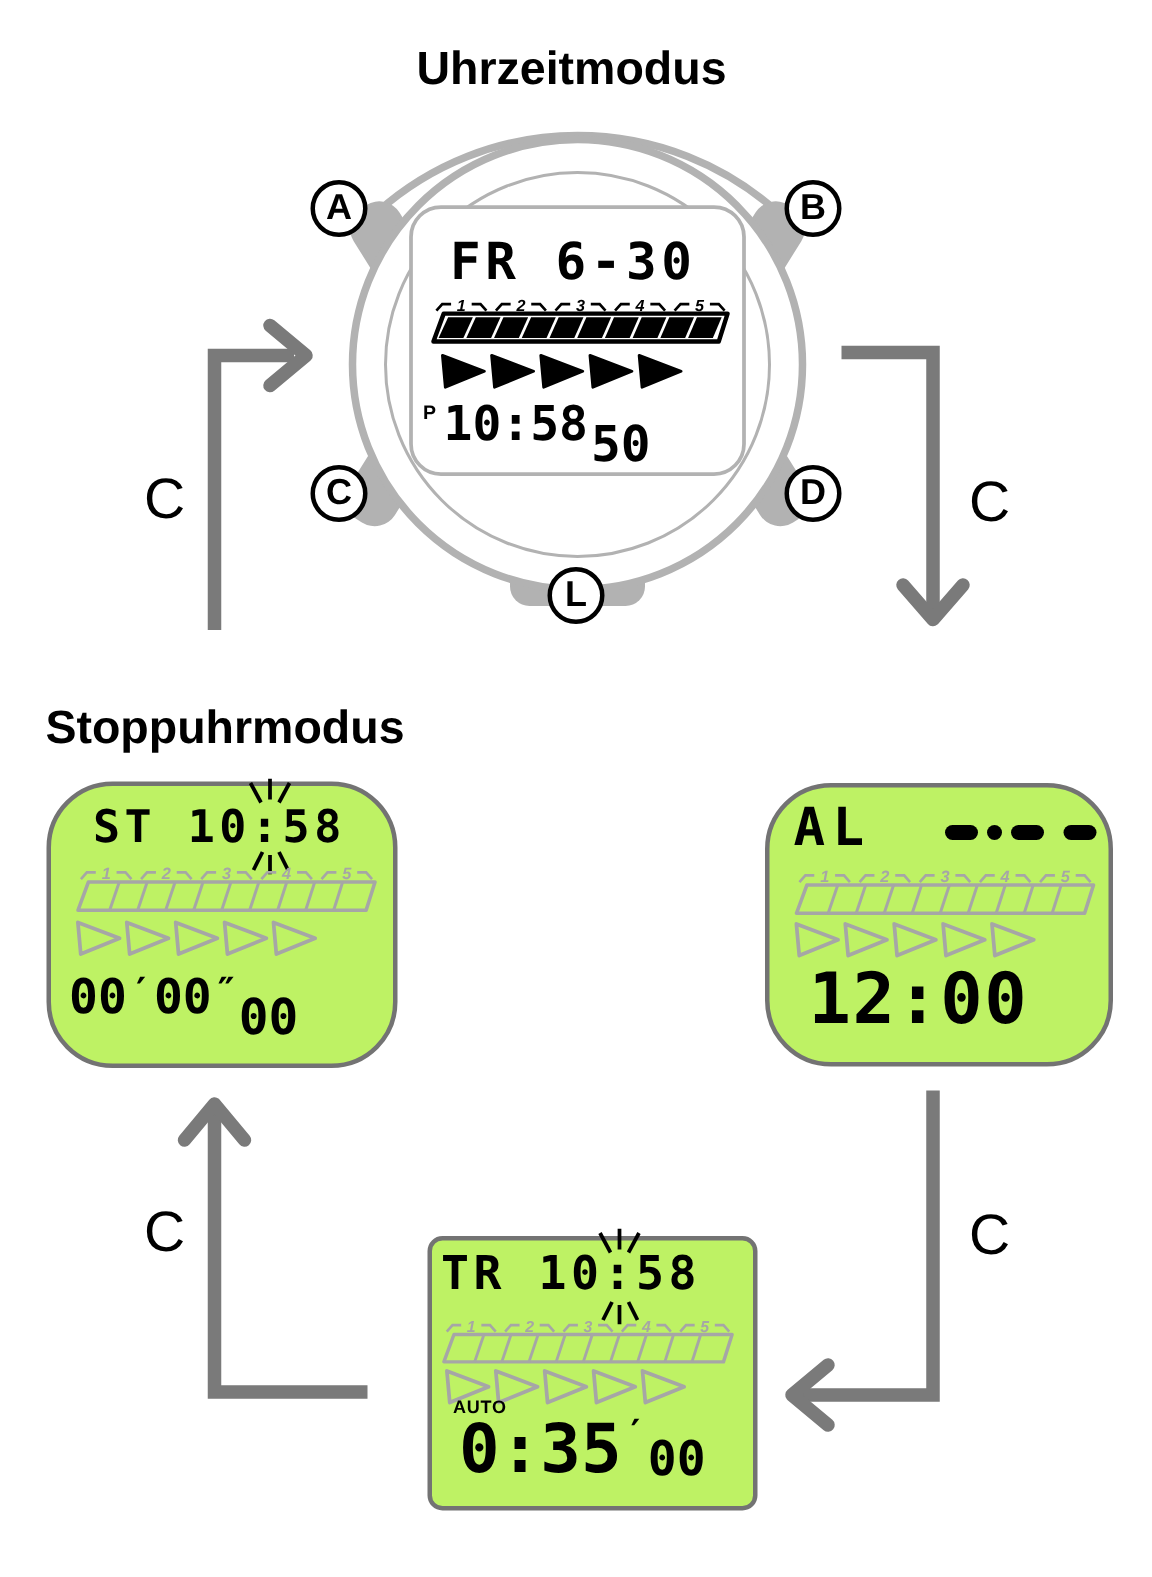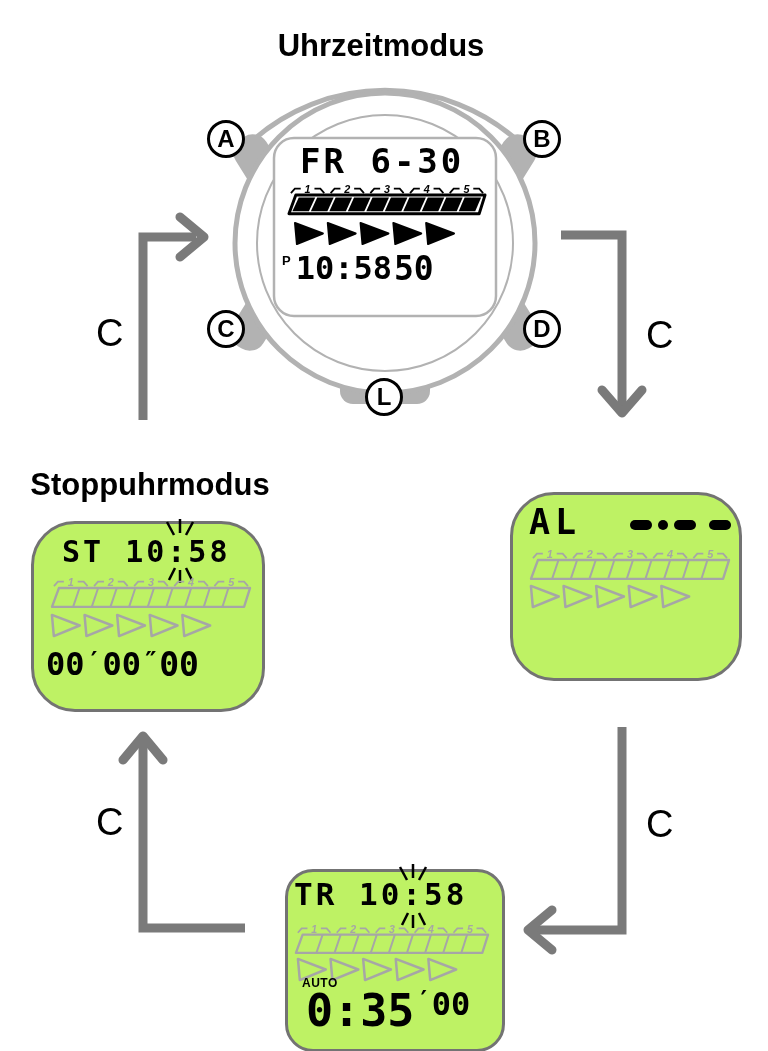--- a/index.html
+++ b/index.html
@@ -3,21 +3,21 @@
 <meta charset="utf-8">
 <style>
   html,body{margin:0;padding:0;background:#fff}
   #canvas{position:relative;width:768px;height:1051px;background:#fff;overflow:hidden;
           font-family:"Liberation Sans",sans-serif;color:#000}
   svg.scene{position:absolute;left:0;top:0}
   .mode-title{position:absolute;width:280px;text-align:center;font-weight:bold;font-size:31px;line-height:1.1}
   .lcd-box{position:absolute;background:#bef264;border:3px solid #737373;border-radius:44px}
   .lcd-txt{position:absolute;font-family:"DejaVu Sans Mono",monospace;font-weight:bold;line-height:1;white-space:pre;color:#000}
   .digit-row{position:absolute;display:flex;align-items:flex-start;font-family:"DejaVu Sans Mono",monospace;font-weight:bold;line-height:1;color:#000}
-  .big46{font-size:32px}.big45{font-size:45px}.big33{font-size:33px;}
+  .big46{font-size:32px}.big45{font-size:45px}.big33{font-size:33px;margin-top:13px}
   .mark{font-size:25px;margin:0 1px 0 2px}
   .mark-sm{font-size:24px;margin:0 1px 0 2px}
   .p-ind{font-size:13px;font-weight:bold;font-family:"Liberation Sans",sans-serif;margin:2px 5px 0 0}
   .auto-lab{position:absolute;font:bold 12px "Liberation Sans",sans-serif;letter-spacing:.5px}
   .circ{position:absolute;width:32px;height:32px;border:3.5px solid #000;border-radius:50%;background:#fff;
         font:bold 24px "Liberation Sans",sans-serif;text-align:center;line-height:31px}
   .c-lab{position:absolute;font:normal 38px "Liberation Sans",sans-serif;line-height:1}
   .dash-row{position:absolute;display:flex;align-items:center}
   .dash{height:10px;background:#000;border-radius:5px}
   .segbar,.tri-row,.flash{position:absolute}
@@ -63,21 +63,21 @@
   <div class="circ" style="left:523px;top:120px">B</div>
   <div class="circ" style="left:207px;top:310px">C</div>
   <div class="circ" style="left:523px;top:310px">D</div>
   <div class="circ" style="left:365px;top:378px">L</div>
 
   <div class="c-lab" style="left:96px;top:314px">C</div>
   <div class="c-lab" style="left:646px;top:316px">C</div>
   <div class="c-lab" style="left:96px;top:803px">C</div>
   <div class="c-lab" style="left:646px;top:805px">C</div>
 
-  <div style="position:absolute;left:274px;top:134px;width:222px;height:142px">
+  <div style="position:absolute;left:274px;top:148px;width:222px;height:142px">
     <div class="lcd-txt" style="left:26px;top:10px;font-size:34px;letter-spacing:3px">FR 6-30</div>
     <svg class="segbar" style="left:13px;top:48px;width:200px;height:34px" viewBox="0 0 204 34">
         <path d="M9 13 L202 13 L196 32 L2 32 Z" fill="#fff" stroke="#000000" stroke-width="3" stroke-linejoin="round"></path>
         <polygon points="12,15.5 28.8,15.5 22.35,29.5 5.5,29.5" fill="#000000"></polygon>
         <polygon points="30.8,15.5 47.6,15.5 41.2,29.5 24.35,29.5" fill="#000000"></polygon>
         <polygon points="49.6,15.5 66.4,15.5 60.05,29.5 43.2,29.5" fill="#000000"></polygon>
         <polygon points="68.4,15.5 85.2,15.5 78.9,29.5 62.05,29.5" fill="#000000"></polygon>
         <polygon points="87.2,15.5 104,15.5 97.75,29.5 80.9,29.5" fill="#000000"></polygon>
         <polygon points="106,15.5 122.8,15.5 116.6,29.5 99.75,29.5" fill="#000000"></polygon>
         <polygon points="124.8,15.5 141.6,15.5 135.45,29.5 118.6,29.5" fill="#000000"></polygon>
@@ -160,21 +160,21 @@
       </svg>
     <div class="digit-row" style="left:12px;top:124px">
       <span class="big46">00</span>
       <span class="mark">′</span>
       <span class="big46">00</span>
       <span class="mark">″</span>
       <span class="big33">00</span>
     </div>
   </div>
 
-  <div class="lcd-box" style="left:510px;top:492px;width:226px;height:183px">
+  <div class="lcd-box" style="left:510px;top:522px;width:226px;height:183px">
     <div class="lcd-txt" style="left:16px;top:10px;font-size:35px;letter-spacing:5px">AL</div>
     <div class="dash-row" style="right:8px;top:25px">
         <div class="dash" style="width: 22px;"></div>
         <div class="dash" style="width: 10px; margin-left: 6px;"></div>
         <div class="dash" style="width: 22px; margin-left: 6px;"></div>
         <div class="dash" style="width: 22px; margin-left: 13px;"></div>
       </div>
     <svg class="segbar" style="left:16px;top:52px;width:202px;height:34px" viewBox="0 0 204 34">
         <path d="M9 13 L202 13 L196 32 L2 32 Z" fill="none" stroke="#a6a6a6" stroke-width="2.4" stroke-linejoin="round"></path>
         <line x1="29.8" y1="13" x2="23.35" y2="32" stroke="#a6a6a6" stroke-width="2"></line>
@@ -202,23 +202,24 @@
         <polyline points="190,6.5 196,6.5 200,11" fill="none" stroke="#a6a6a6" stroke-width="1.8"></polyline>
         <text x="183" y="11" text-anchor="middle" font-size="11" font-style="italic" font-weight="bold" fill="#a6a6a6" font-family="Liberation Sans, sans-serif">5</text>
       </svg>
     <svg class="tri-row" style="left:16px;top:88px;width:163px;height:27px" viewBox="0 0 170 28">
         <polygon points="2,3 31,14 4,25" fill="none" stroke="#a6a6a6" stroke-width="2.6" stroke-linejoin="round"></polygon>
         <polygon points="36,3 65,14 38,25" fill="none" stroke="#a6a6a6" stroke-width="2.6" stroke-linejoin="round"></polygon>
         <polygon points="70,3 99,14 72,25" fill="none" stroke="#a6a6a6" stroke-width="2.6" stroke-linejoin="round"></polygon>
         <polygon points="104,3 133,14 106,25" fill="none" stroke="#a6a6a6" stroke-width="2.6" stroke-linejoin="round"></polygon>
         <polygon points="138,3 167,14 140,25" fill="none" stroke="#a6a6a6" stroke-width="2.6" stroke-linejoin="round"></polygon>
       </svg>
-  </div>
-
-  <div class="lcd-box" style="left:285px;top:869px;width:214px;height:177px;border-radius:28px">
+    <div class="lcd-txt" style="left:26px;top:118px;font-size:47px;letter-spacing:1px">12:00</div>
+  </div>
+
+  <div class="lcd-box" style="left:285px;top:824px;width:214px;height:177px;border-radius:10px">
     <div class="lcd-txt" style="left:6px;top:7px;font-size:31px;letter-spacing:3px">TR 10:58</div>
     <svg class="flash" style="left:103px;top:-8px;width:44px;height:64px" viewBox="0 0 44 64">
         <line x1="9" y1="3" x2="16" y2="16" stroke="#000000" stroke-width="2.5"></line>
         <line x1="22" y1="0" x2="22" y2="14" stroke="#000000" stroke-width="2.5"></line>
         <line x1="35" y1="3" x2="28" y2="16" stroke="#000000" stroke-width="2.5"></line>
         <line x1="11" y1="61" x2="17" y2="49" stroke="#000000" stroke-width="2.5"></line>
         <line x1="22" y1="64" x2="22" y2="51" stroke="#000000" stroke-width="2.5"></line>
         <line x1="34" y1="61" x2="28" y2="49" stroke="#000000" stroke-width="2.5"></line>
       </svg>
     <svg class="segbar" style="left:6px;top:50px;width:196px;height:33px" viewBox="0 0 204 34">

